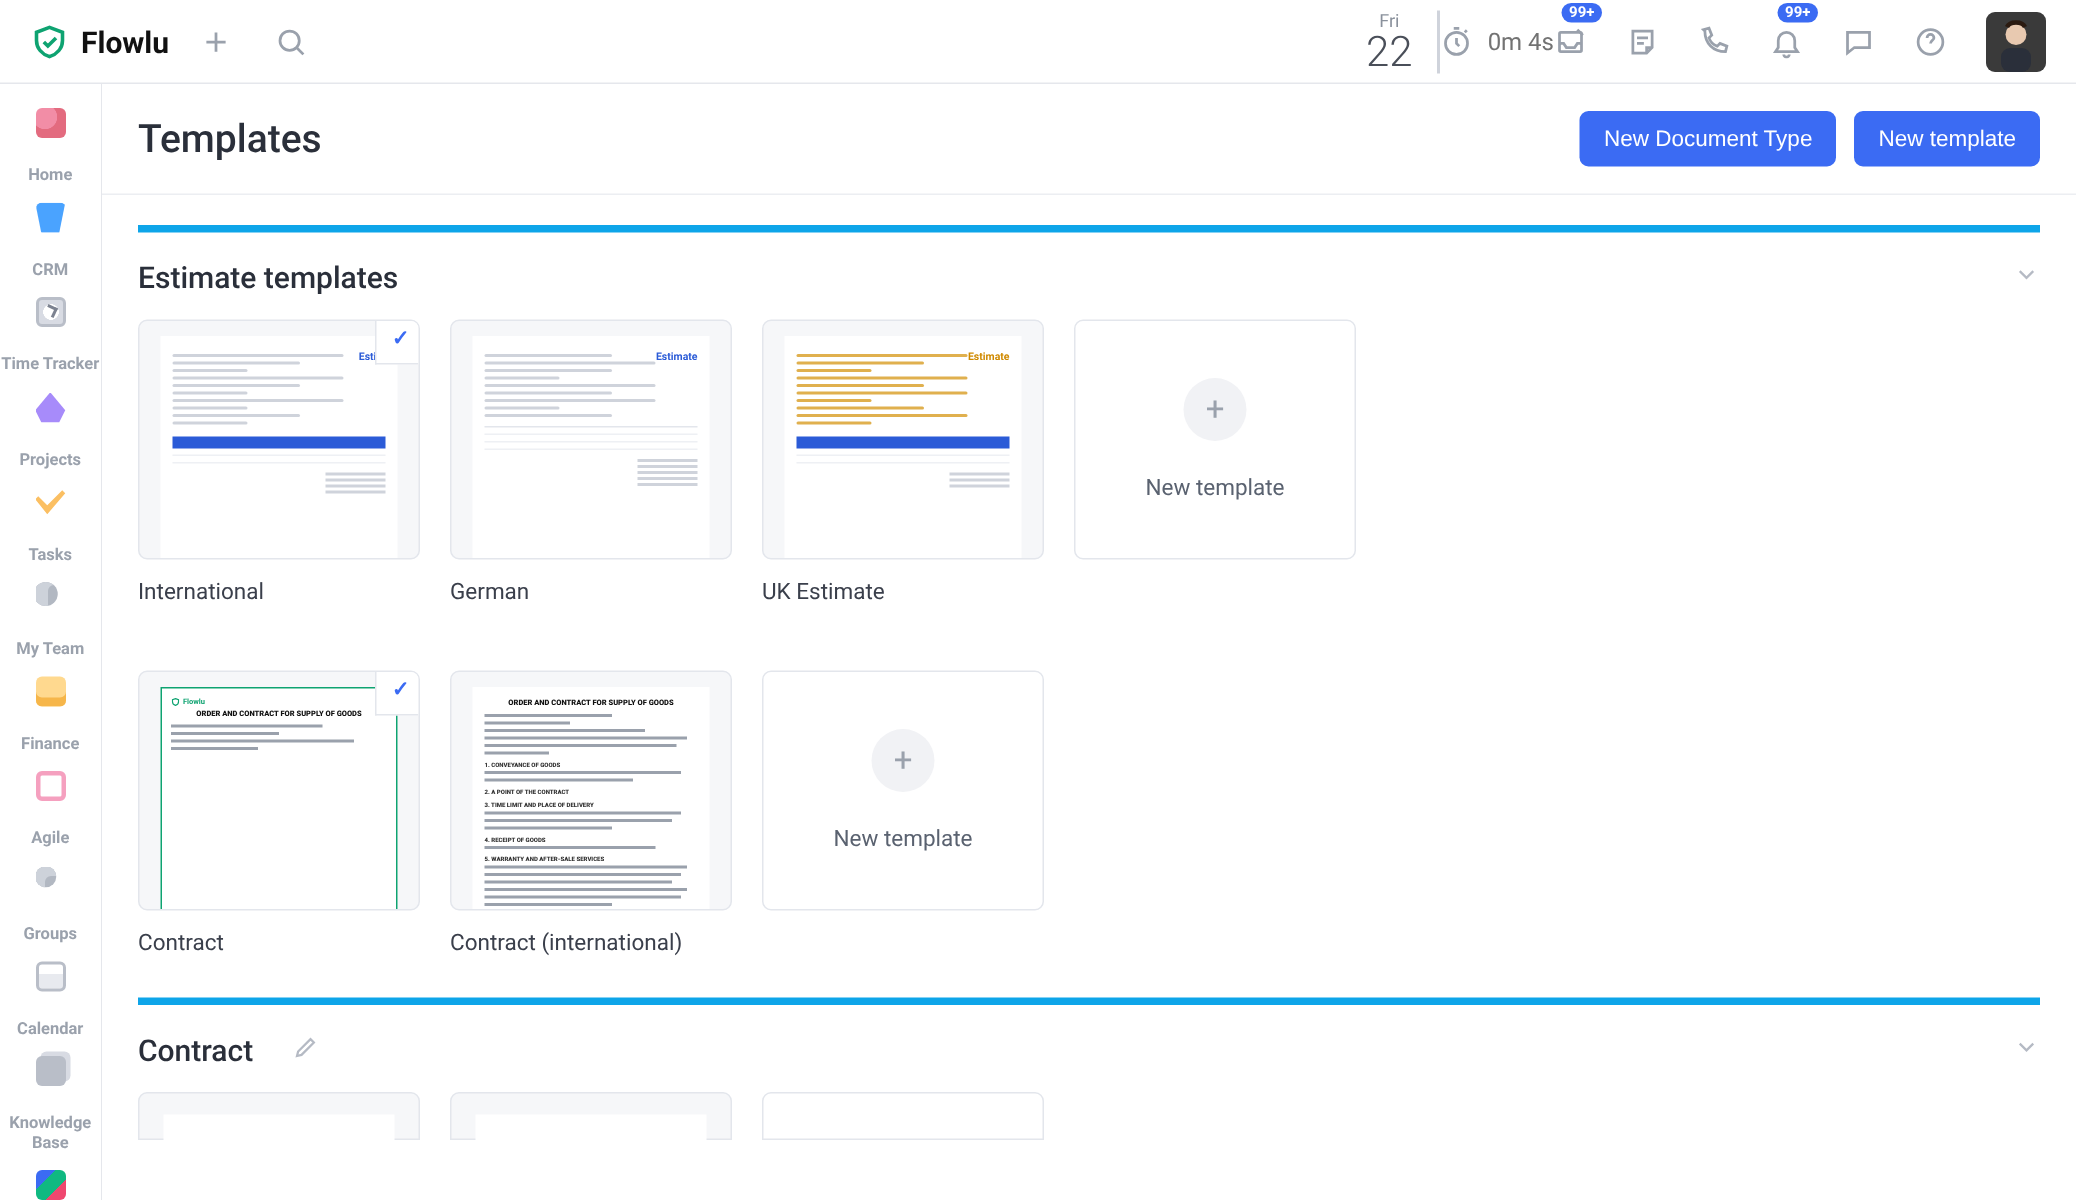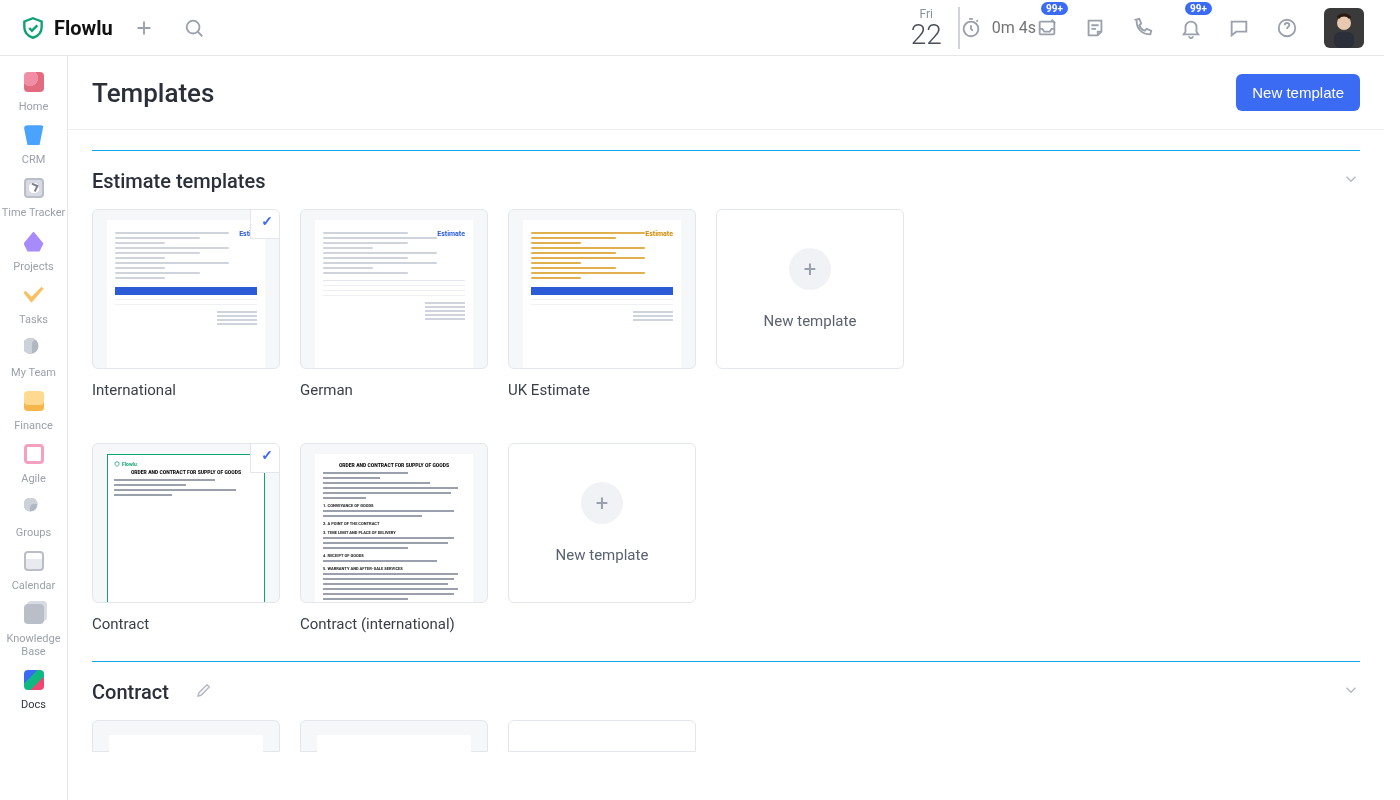--- a/index.html
+++ b/index.html
@@ -21,21 +21,21 @@
   .actions { display:flex; gap:26px; }
   .badge { position:absolute; top:-6px; right:-10px; background:#3b6bf3; color:#fff; font-size:10px; font-weight:700; padding:1px 5px; border-radius:10px; }
   .avatar { width:40px; height:40px; border-radius:6px; overflow:hidden; background:#d9d9d9; }
   .avatar svg { width:100%; height:100%; }
 
   
   .shell { display:flex; flex:1; min-height:0; }
   .leftnav { width:68px; border-right:1px solid #e5e7ec; background:#fff; display:flex; flex-direction:column; align-items:center; padding-top:10px; overflow-y:auto; }
   .nav-item { width:100%; text-align:center; padding:6px 0; cursor:pointer; }
   .nav-item .icon { width:20px; height:20px; margin:0 auto; border-radius:4px; }
-  .nav-item .label { font-size:11px; color:#9aa1ac; margin-top:8px; display:block; line-height:1.2; }
+  .nav-item .label { font-size:11px; color:#9aa1ac; margin-top:18px; display:block; line-height:1.2;font-weight:bold; }
   .nav-item.active .label { color:#2f3440; }
   .nav-icon-home { background: radial-gradient(circle at 30% 30%, #f28da6 40%, #e36b7f 42%); border-radius:4px 4px 8px 8px; }
   .nav-icon-crm { background: linear-gradient(#4aa3ff,#4aa3ff); clip-path: polygon(0 0, 100% 0, 80% 100%, 20% 100%);}
   .nav-icon-time { background: radial-gradient(circle, #fff 45%, #d8dbe3 47%); border:2px solid #b9bec8; border-radius:50%; position:relative; }
   .nav-icon-time:after{content:"";position:absolute;left:50%;top:50%;width:5px;height:5px;border-top:2px solid #7c8290;border-right:2px solid #7c8290;transform:translate(-50%,-60%) rotate(25deg);}
   .nav-icon-projects { background:#a78bfa; clip-path: polygon(50% 0, 100% 60%, 80% 100%, 20% 100%, 0 60%);}
   .nav-icon-tasks { background:#fbbf62; clip-path: polygon(10% 30%, 40% 60%, 90% 10%, 100% 20%, 40% 90%, 0 40%);}
   .nav-icon-team { background:#b2b8c2; clip-path: circle(40% at 35% 40%); box-shadow: 8px 2px 0 0 #cdd2da inset;}
   .nav-icon-finance { background: #ffd98f; border-radius:3px; box-shadow: inset 0 -6px 0 #f6b64a;}
   .nav-icon-agile { border:3px solid #f5a0bf; border-radius:50%; }
@@ -44,21 +44,21 @@
   .nav-icon-kb { background:#b9bec8; border-radius:2px; box-shadow: 3px -3px 0 #d8dbe3;}
   .nav-icon-docs { background: linear-gradient(135deg,#3b6bf3 0 33%, #10b981 33% 66%, #ef476f 66%); border-radius:3px;}
 
   
   .main { flex:1; overflow-y:auto; background:#fff; }
   .page-header { display:flex; align-items:center; padding: 18px 24px; border-bottom:1px solid #eceef2; }
   .page-header h1 { font-size:26px; font-weight:500; color:#2a2f3a; }
   .page-header .btns { margin-left:auto; display:flex; gap:12px; }
   .btn { background:#3b6bf3; color:#fff; border:none; padding:10px 16px; border-radius:6px; font-size:15px; font-weight:500; cursor:pointer; }
   .section { padding: 20px 24px 8px; }
-  .section-head { display:flex; align-items:center; gap:26px; border-top:1px solid #0ea5e9; padding-top:18px; }
+  .section-head { display:flex; align-items:center; gap:26px; border-top:5px solid #0ea5e9; padding-top:18px; }
   .section:first-of-type .section-head { border-top:none; padding-top:0;}
   .section-head h2 { font-size:20px; font-weight:500; color:#2a2f3a; }
   .edit-icon { color:#b5bac4; cursor:pointer; }
   .chev { margin-left:auto; color:#b5bac4; cursor:pointer; }
 
   .cards { display:flex; gap:20px; margin-top:16px; flex-wrap:wrap; }
   .card { width:188px; }
   .thumb { width:188px; height:160px; border:1px solid #e3e6ec; border-radius:6px; background:#f6f7f9; padding:10px 14px 0; overflow:hidden; position:relative; cursor:pointer; }
   .thumb.checked:after { content:""; position:absolute; top:0; right:0; width:28px; height:28px; background:#fff; border-left:1px solid #e3e6ec; border-bottom:1px solid #e3e6ec; }
   .thumb.checked:before { content:"✓"; position:absolute; top:3px; right:6px; color:#3b6bf3; font-weight:900; font-size:14px; z-index:2; }
@@ -227,20 +227,21 @@
       <div class="nav-item active">
           <div class="icon nav-icon-docs"></div>
           <span class="label">Docs</span>
         </div>
     </div>
 
     <div class="main">
       <div class="page-header">
         <h1>Templates</h1>
         <div class="btns">
+          <button class="btn">New Document Type</button>
           <button class="btn">New template</button>
         </div>
       </div>
 
       <div class="section">
         <div class="section-head">
           <h2>Estimate templates</h2>
           <div class="chev">
             <svg viewBox="0 0 24 24" width="18" height="18" fill="none" stroke="currentColor" stroke-width="2">
                 <path d="M6 9l6 6 6-6"></path>

